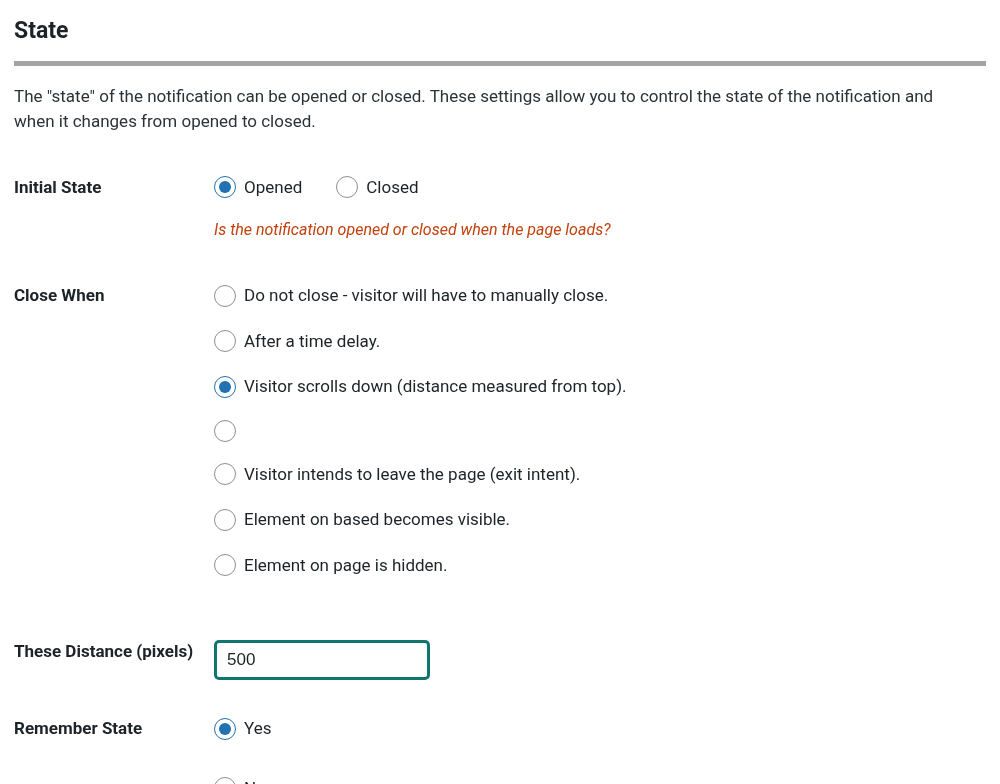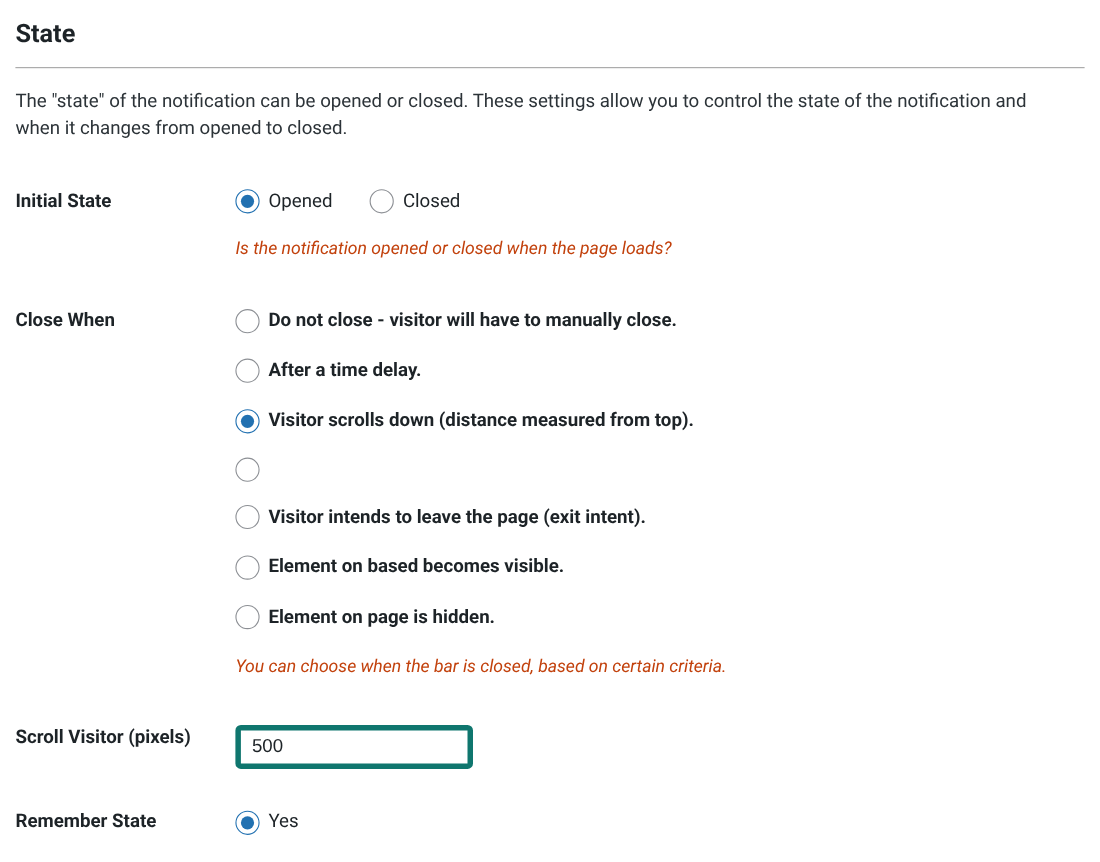--- a/index.html
+++ b/index.html
@@ -12,21 +12,21 @@
       color: #1d2327;
       background: #fff;
       padding: 14px 14px 30px 14px;
       font-size: 17px;
       line-height: 1.5;
     }
     .section-heading {
       font-size: 23px;
       font-weight: 700;
       padding-bottom: 12px;
-      border-bottom: 1px solid #a3a3a3;
+      border-bottom: 5px solid #a3a3a3;
       margin-bottom: 18px;
     }
     .section-description {
       color: #2c3338;
       margin-bottom: 40px;
       max-width: 960px;
     }
     .field-row {
       display: flex;
       align-items: flex-start;
@@ -48,21 +48,20 @@
     .radio-inline {
       display: flex;
       gap: 34px;
       margin-bottom: 18px;
     }
     .radio-stack {
       display: flex;
       flex-direction: column;
       gap: 20px;
       margin-bottom: 20px;
-      font-weight: bold;
     }
     .radio {
       display: inline-flex;
       align-items: center;
       cursor: pointer;
       user-select: none;
       text-align: center;
     }
     .radio .circle {
       width: 22px;
@@ -97,21 +96,21 @@
       color: #c2410c;
       font-size: 16px;
       max-width: 740px;
       line-height: 1.45;
     }
     .text-input {
       width: 216px;
       height: 40px;
       padding: 6px 10px;
       font-size: 17px;
-      border: 5px solid #0f766e;
+      border: 3px solid #0f766e;
       border-radius: 5px;
       color: #1d2327;
       background: #fff;
     }
     .field-label.multiline {
       line-height: 1.4;
     }
   </style>
 </head>
 <body>
@@ -162,26 +161,25 @@
       </label>
       <label class="radio">
         <span class="circle"></span>
         <span class="radio-label">Element on based becomes visible.</span>
       </label>
       <label class="radio">
         <span class="circle"></span>
         <span class="radio-label">Element on page is hidden.</span>
       </label>
     </div>
-    <p class="helper">You can choose when the bar is closed, based on certain criteria.</p>
   </div>
 </div>
 
 <div class="field-row tight">
-  <div class="field-label multiline">Scroll Visitor (pixels)</div>
+  <div class="field-label multiline">These Distance (pixels)</div>
   <div class="field-control">
     <input type="text" class="text-input" value="500" style="">
   </div>
 </div>
 
 <div class="field-row">
   <div class="field-label">Remember State</div>
   <div class="field-control">
     <div class="radio-inline" style="margin-bottom:14px;flex-direction:column;">
       <label class="radio selected">

